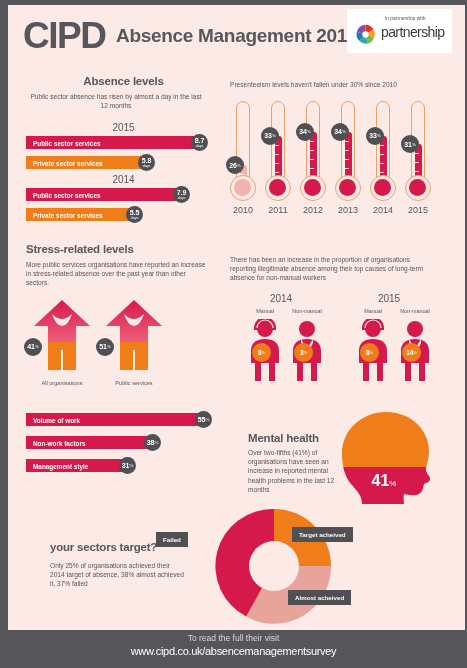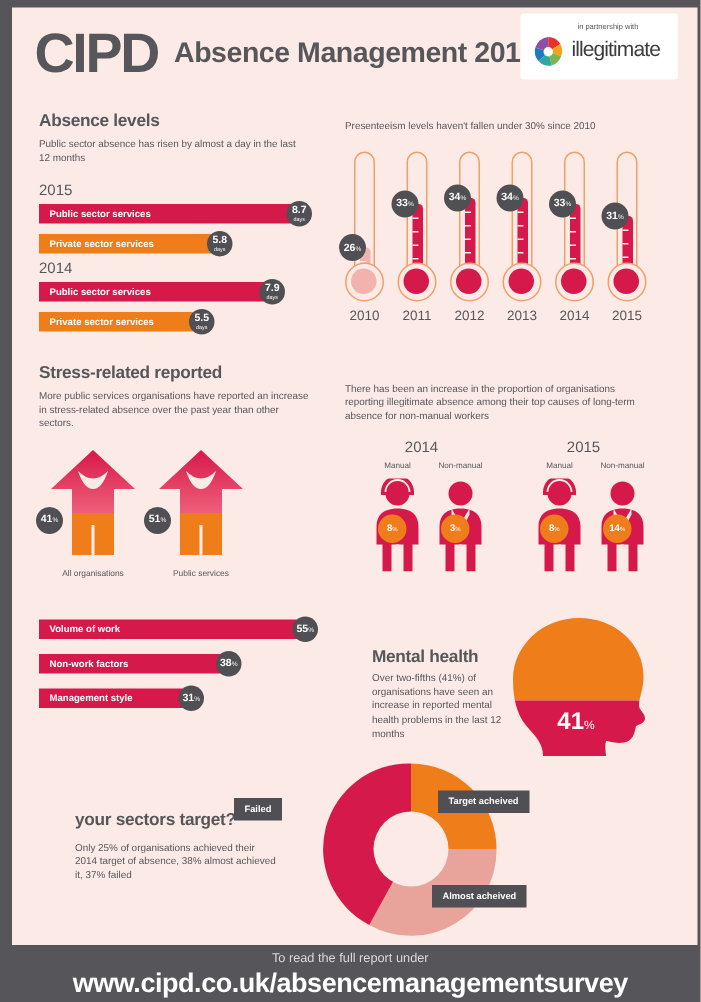--- a/index.html
+++ b/index.html
@@ -61,21 +61,21 @@
   }
   .badge .num { font-size:7px; font-weight:bold; }
   .badge .unit { font-size:3.6px; margin-top:0.5px; }
   .pct-badge {
     position:absolute; border-radius:50%; background:#4f4f54; color:#fff;
     display:flex; align-items:center; justify-content:center;
     font-size:7px; font-weight:bold;
   }
   .pct-badge sup { font-size:4.4px; font-weight:normal; }
   
-  #absence-levels { position:absolute; left:18px; top:70px; width:195px; }
+  #absence-levels { position:absolute; left:18px; top:70px; width:195px;text-align:center; }
   #presenteeism   { position:absolute; left:222px; top:70px; width:215px; }
   #stress         { position:absolute; left:18px; top:238px; width:195px; }
   #illegitimate   { position:absolute; left:222px; top:245px; width:215px; }
   #causes         { position:absolute; left:18px; top:398px; width:205px; }
   #mental         { position:absolute; left:240px; top:405px; width:200px; }
   #target         { position:absolute; left:18px; top:500px; width:420px; height:118px; }
   
   .thermo { position:absolute; width:26px; }
   .t-stem {
     position:absolute; left:6px; top:0; width:14px; height:88px;
@@ -130,42 +130,42 @@
   }
   .tag {
     position:absolute; background:#4f4f54; color:#fff;
     font-size:6.2px; font-weight:bold; padding:4px 7px; white-space:nowrap;
   }
   
   .footer {
     position:absolute; left:0; top:633px; width:467px; text-align:center;
   }
   .footer .l1 { font-size:8.5px; color:#d9d9dc; }
-  .footer .l2 { font-size:18px; font-weight:bold; color:#fff; margin-top:2px; letter-spacing:-0.3px; }
+  .footer .l2 { font-size:11px; font-weight:normal; color:#fff; margin-top:2px; letter-spacing:-0.3px; }
 </style>
 </head>
 <body>
 
 <div class="poster">
 
   <div class="header">
     <div class="cipd">CIPD</div>
     <div class="title">Absence Management 2015</div>
     <div class="partner-box">
       <svg class="pinwheel" width="23" height="23" viewBox="0 0 40 40">
         <path d="M20 20 L20 3 A17 17 0 0 1 34 11 Z" fill="#e8312a"></path>
         <path d="M20 20 L34 11 A17 17 0 0 1 35 25 Z" fill="#f6a01a"></path>
         <path d="M20 20 L35 25 A17 17 0 0 1 24 36 Z" fill="#7ab84a"></path>
         <path d="M20 20 L24 36 A17 17 0 0 1 9 31 Z" fill="#2fa8a0"></path>
         <path d="M20 20 L9 31 A17 17 0 0 1 5 15 Z" fill="#1f78c1"></path>
         <path d="M20 20 L5 15 A17 17 0 0 1 20 3 Z" fill="#8e4ea3"></path>
         <circle cx="20" cy="20" r="5.5" fill="#fff"></circle>
       </svg>
       <div class="partner-text">in partnership with</div>
-      <div class="partner-name">illegitimate</div>
+      <div class="partner-name">partnership</div>
     </div>
   </div>
 
   <div id="absence-levels">
     <div class="sec-h">Absence levels</div>
     <div class="sec-p" style="margin-top:5px;width:180px">Public sector absence has risen by almost a day in the last 12 months</div>
 
     <div style="position:relative;margin-top:12px;height:42px">
       <div class="yr">2015</div>
       <div style="position:relative;height:15px;margin-top:3px">
@@ -303,21 +303,21 @@
           <div class="t-bulb">
             <div class="t-bulb-in" style="background:#d6194b"></div>
           </div>
           <div class="pct-badge" style="left:-4px;top:34px;width:18px;height:18px">31<sup>%</sup></div>
           <div class="t-year">2015</div>
         </div>
       </div>
   </div>
 
   <div id="stress">
-    <div class="sec-h">Stress-related reported</div>
+    <div class="sec-h">Stress-related levels</div>
     <div class="sec-p" style="margin-top:5px;width:180px">More public services organisations have reported an increase in stress-related absence over the past year than other sectors.</div>
     <div style="position:relative;margin-top:12px;height:96px" id="stress-figs">
         <div class="fig-arrow" style="left: 8px;"><svg width="56" height="78" viewBox="0 0 56 78">
             <defs>
               <linearGradient id="sg0" x1="0" y1="0" x2="0" y2="1">
                 <stop offset="0%" stop-color="#d6194b"></stop>
                 <stop offset="100%" stop-color="#ef5f7a"></stop>
               </linearGradient>
             </defs>
             <path d="M28 0 L56 26 L42 26 L42 42 L14 42 L14 26 L0 26 Z" fill="url(#sg0)"></path>
@@ -443,15 +443,15 @@
     </div>
 
     <div class="tag" style="left:130px;top:27px">Failed</div>
     <div class="tag" style="left:266px;top:22px">Target acheived</div>
     <div class="tag" style="left:262px;top:85px">Almost acheived</div>
   </div>
 
 </div>
 
 <div class="footer">
-  <div class="l1">To read the full report under</div>
+  <div class="l1">To read the full their visit</div>
   <div class="l2">www.cipd.co.uk/absencemanagementsurvey</div>
 </div>
 
 </body></html>

